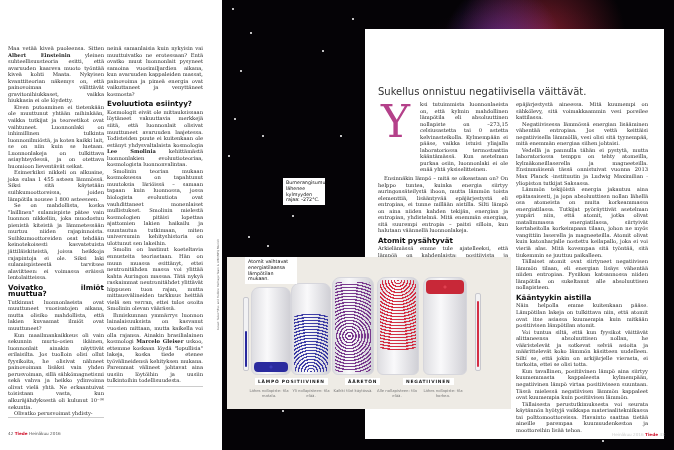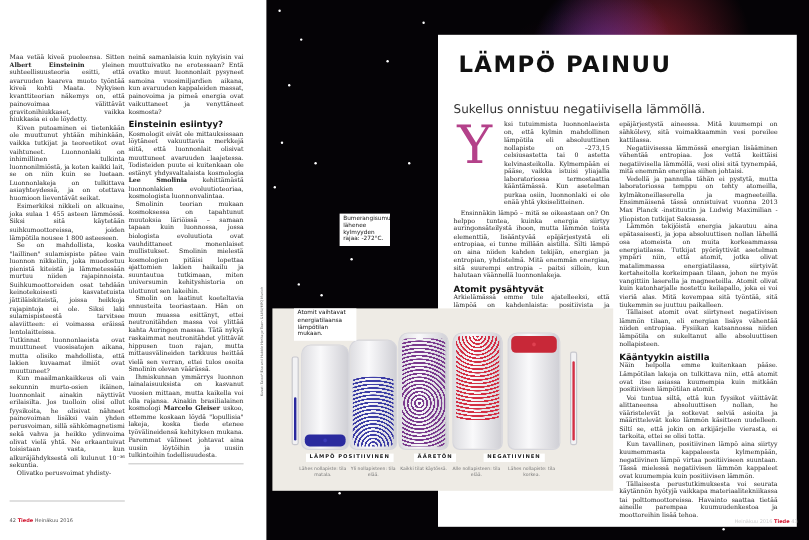--- a/index.html
+++ b/index.html
@@ -62,27 +62,28 @@
     <span class="star" style="left:180px;top:430px"></span>
     <span class="star" style="left:380px;top:440px"></span>
   </div>
 
   <div class="left-page">
     <div class="col" style="left:8px;top:45px;width:96px;">
       <p class="first"><span>Maa vetää kiveä puoleensa. Sitten </span><b>Albert Einsteinin</b><span> yleinen suhteellisuusteoria esitti, että avaruuden kaareva muoto työntää kiveä kohti Maata. Nykyisen kvanttiteorian näkemys on, että painovoimaa välittävät gravitonihiukkaset, vaikka hiukkasia ei ole löydetty.</span></p>
       <p>Kiven putoaminen ei tietenkään ole muuttunut yhtään mihinkään, vaikka tutkijat ja teoreetikot ovat vaihtuneet. Luonnonlaki on inhimillinen tulkinta luonnonilmiöstä, ja koten kaikki lait, se on niin kuin se luetaan. Luonnonlakeja on tulkittava asiayhteydessä, ja on otettava huomioon lieventävät seikat.</p>
       <p>Esimerkiksi nikkeli on alkuaine, joka sulaa 1 455 asteen lämmössä. Siksi sitä käytetään suihkumoottoreissa, joiden lämpötila nousee 1 800 asteeseen.</p>
       <p>Se on mahdollista, koska "laillinen" sulamispiste pätee vain luonnon nikkeliin, joka muodostuu pienistä kiteistä ja lämmetessään murtuu niiden rajapinnoista. Suihkumoottoreiden osat tehdään keinotekoisesti kasvatetuista jättiläiskiteistä, joissa heikkoja rajapintoja ei ole. Siksi laki sulamispisteestä tarvitsee alaviitteen: ei voimassa eräissä lentolaitteissa.</p>
+      <h3>Voivatko ilmiöt muuttua?</h3>
       <p class="first">Tutkinnat luonnonlaeista ovat muuttuneet vuosisatojen aikana, mutta olisiko mahdollista, että lakien kuvaamat ilmiöt ovat muuttuneet?</p>
       <p>Kun maailmankaikkeus oli vain sekunnin murto-osien ikäinen, luonnonlait ainakin näyttivät erilaisilta. Jos tuolloin olisi ollut fyysikoita, he olisivat nähneet painovoiman lisäksi vain yhden perusvoiman, sillä sähkömagnetismi sekä vahva ja heikko ydinvoima olivat vielä yhtä. Ne erkaantuivat toisistaan vasta, kun alkuräjähdyksestä oli kulunut 10⁻³⁶ sekuntia.</p>
       <p>Olivatko perusvoimat yhdisty-</p>
     </div>
     <div class="col" style="left:107px;top:45px;width:96px;">
       <p class="first">neinä samanlaisia kuin nykyisin vai muuttuivatko ne erotessaan? Entä ovatko muut luonnonlait pysyneet samoina vuosimiljardien aikana, kun avaruuden kappaleiden massat, painovoima ja pimeä energia ovat vaikuttaneet ja venyttäneet kosmosta?</p>
-      <h3>Einsteinin esiintyy?</h3>
+      <h3>Evoluutiota esiintyy?</h3>
       <p class="first"><span>Kosmologit eivät ole mittauksissaan löytäneet vakuuttavia merkkejä siitä, että luonnonlait olisivat muuttuneet avaruuden laajetessa. Todisteiden puute ei kuitenkaan ole estänyt yhdysvaltalaista kosmologia </span><b>Lee Smolinia</b><span> kehittämästä luonnonlakien evoluutioteoriaa, kosmologista luonnonvalintaa.</span></p>
       <p>Smolinin teorian mukaan kosmoksessa on tapahtunut muutoksia läriöissä – samaan tapaan kuin luonnossa, jossa biologista evoluutiota ovat vauhdittaneet monenlaiset mullistukset. Smolinin mielestä kosmologien pitäisi lopettaa ajattomien lakien haikailu ja suuntautua tutkimaan, miten universumin kehityshistoria on ulottunut sen lakeihin.</p>
       <p>Smolin on laatinut koeteltavia ennusteita teoriastaan. Hän on muun muassa esittänyt, ettei neutronitähden massa voi ylittää kahta Auringon massaa. Tätä nykyä raskaimmat neutronitähdet ylittävät hippusen tuon rajan, mutta mittausvälineiden tarkkuus heittää vielä sen verran, ettei tulos osoita Smolinin olevan väärässä.</p>
       <p><span>Ihmiskunnan ymmärrys luonnon lainalaisuuksista on kasvanut vuosien mittaan, mutta kaikella voi olla rajansa. Ainakin brasilialainen kosmologi </span><b>Marcelo Gleiser</b><span> uskoo, ettemme koskaan löydä "lopullisia" lakeja, koska tiede etenee työvälineidensä kehityksen mukana. Paremmat välineet johtavat aina uusiin löytöihin ja uusiin tulkintoihin todellisuudesta.</span></p>
     </div>
     <div class="rule" style="left:8px;top:417px;width:96px;"></div>
     <div class="rule" style="left:107px;top:386px;width:96px;"></div>
     <div class="folio" style="left:8px;top:431px;">
       <span>42</span>
       <span class="brand">Tiede</span>
@@ -90,23 +91,22 @@
     </div>
   </div>
 
   <div class="credit">Kuvat: Taiwo*/Eso and Hubble Heritage Team &amp; LMU/MPQ Munich</div>
 
   <div class="caption" style="left:283px;top:178px;width:36px;">Bumerangisumu lähenee kylmyyden rajaa: -272°C.</div>
 
   <div class="right-page"></div>
 
   <div class="headline">
-    <div>LÄMPÖ PAINUU</div>
   </div>
-  <div class="deck">Sukellus onnistuu negatiivisella lämmöllä.</div>
+  <div class="deck">Sukellus onnistuu negatiivisella väittävät.</div>
   <div class="dropcap">Y</div>
 
   <div class="col" style="left:420px;top:101px;width:88px;">
     <p class="first">ksi tutuimmista luonnonlaeista on, että kylmin mahdollinen lämpötila eli absoluuttinen nollapiste on –273,15 celsiusastetta tai 0 astetta kelvinasteikolla. Kylmempään ei pääse, vaikka istuisi yliajalla laboratoriossa termostaattia kääntämässä. Kun asetelman purkaa osiin, luonnonlaki ei ole enää yhtä yksiselitteinen.</p>
   </div>
 
   <div class="col" style="left:378px;top:175px;width:130px;">
     <p>Ensinnäkin lämpö – mitä se oikeastaan on? On helppo tuntea, kuinka energia siirtyy auringonsäteilystä ihoon, mutta lämmön toista elementtiä, lisääntyvää epäjärjestystä eli entropiaa, ei tunne millään aistilla. Silti lämpö on aina niiden kahden tekijän, energian ja entropian, yhdistelmä. Mitä enemmän energiaa, sitä suurempi entropia – paitsi silloin, kun halutaan väännellä luonnonlakeja.</p>
     <h3>Atomit pysähtyvät</h3>
     <p class="first">Arkielämässä emme tule ajatelleeksi, että lämpöä on kahdenlaista: positiivista ja negatiivista. Positiivisessa lämmössä energian lisääminen kasvattaa</p>

